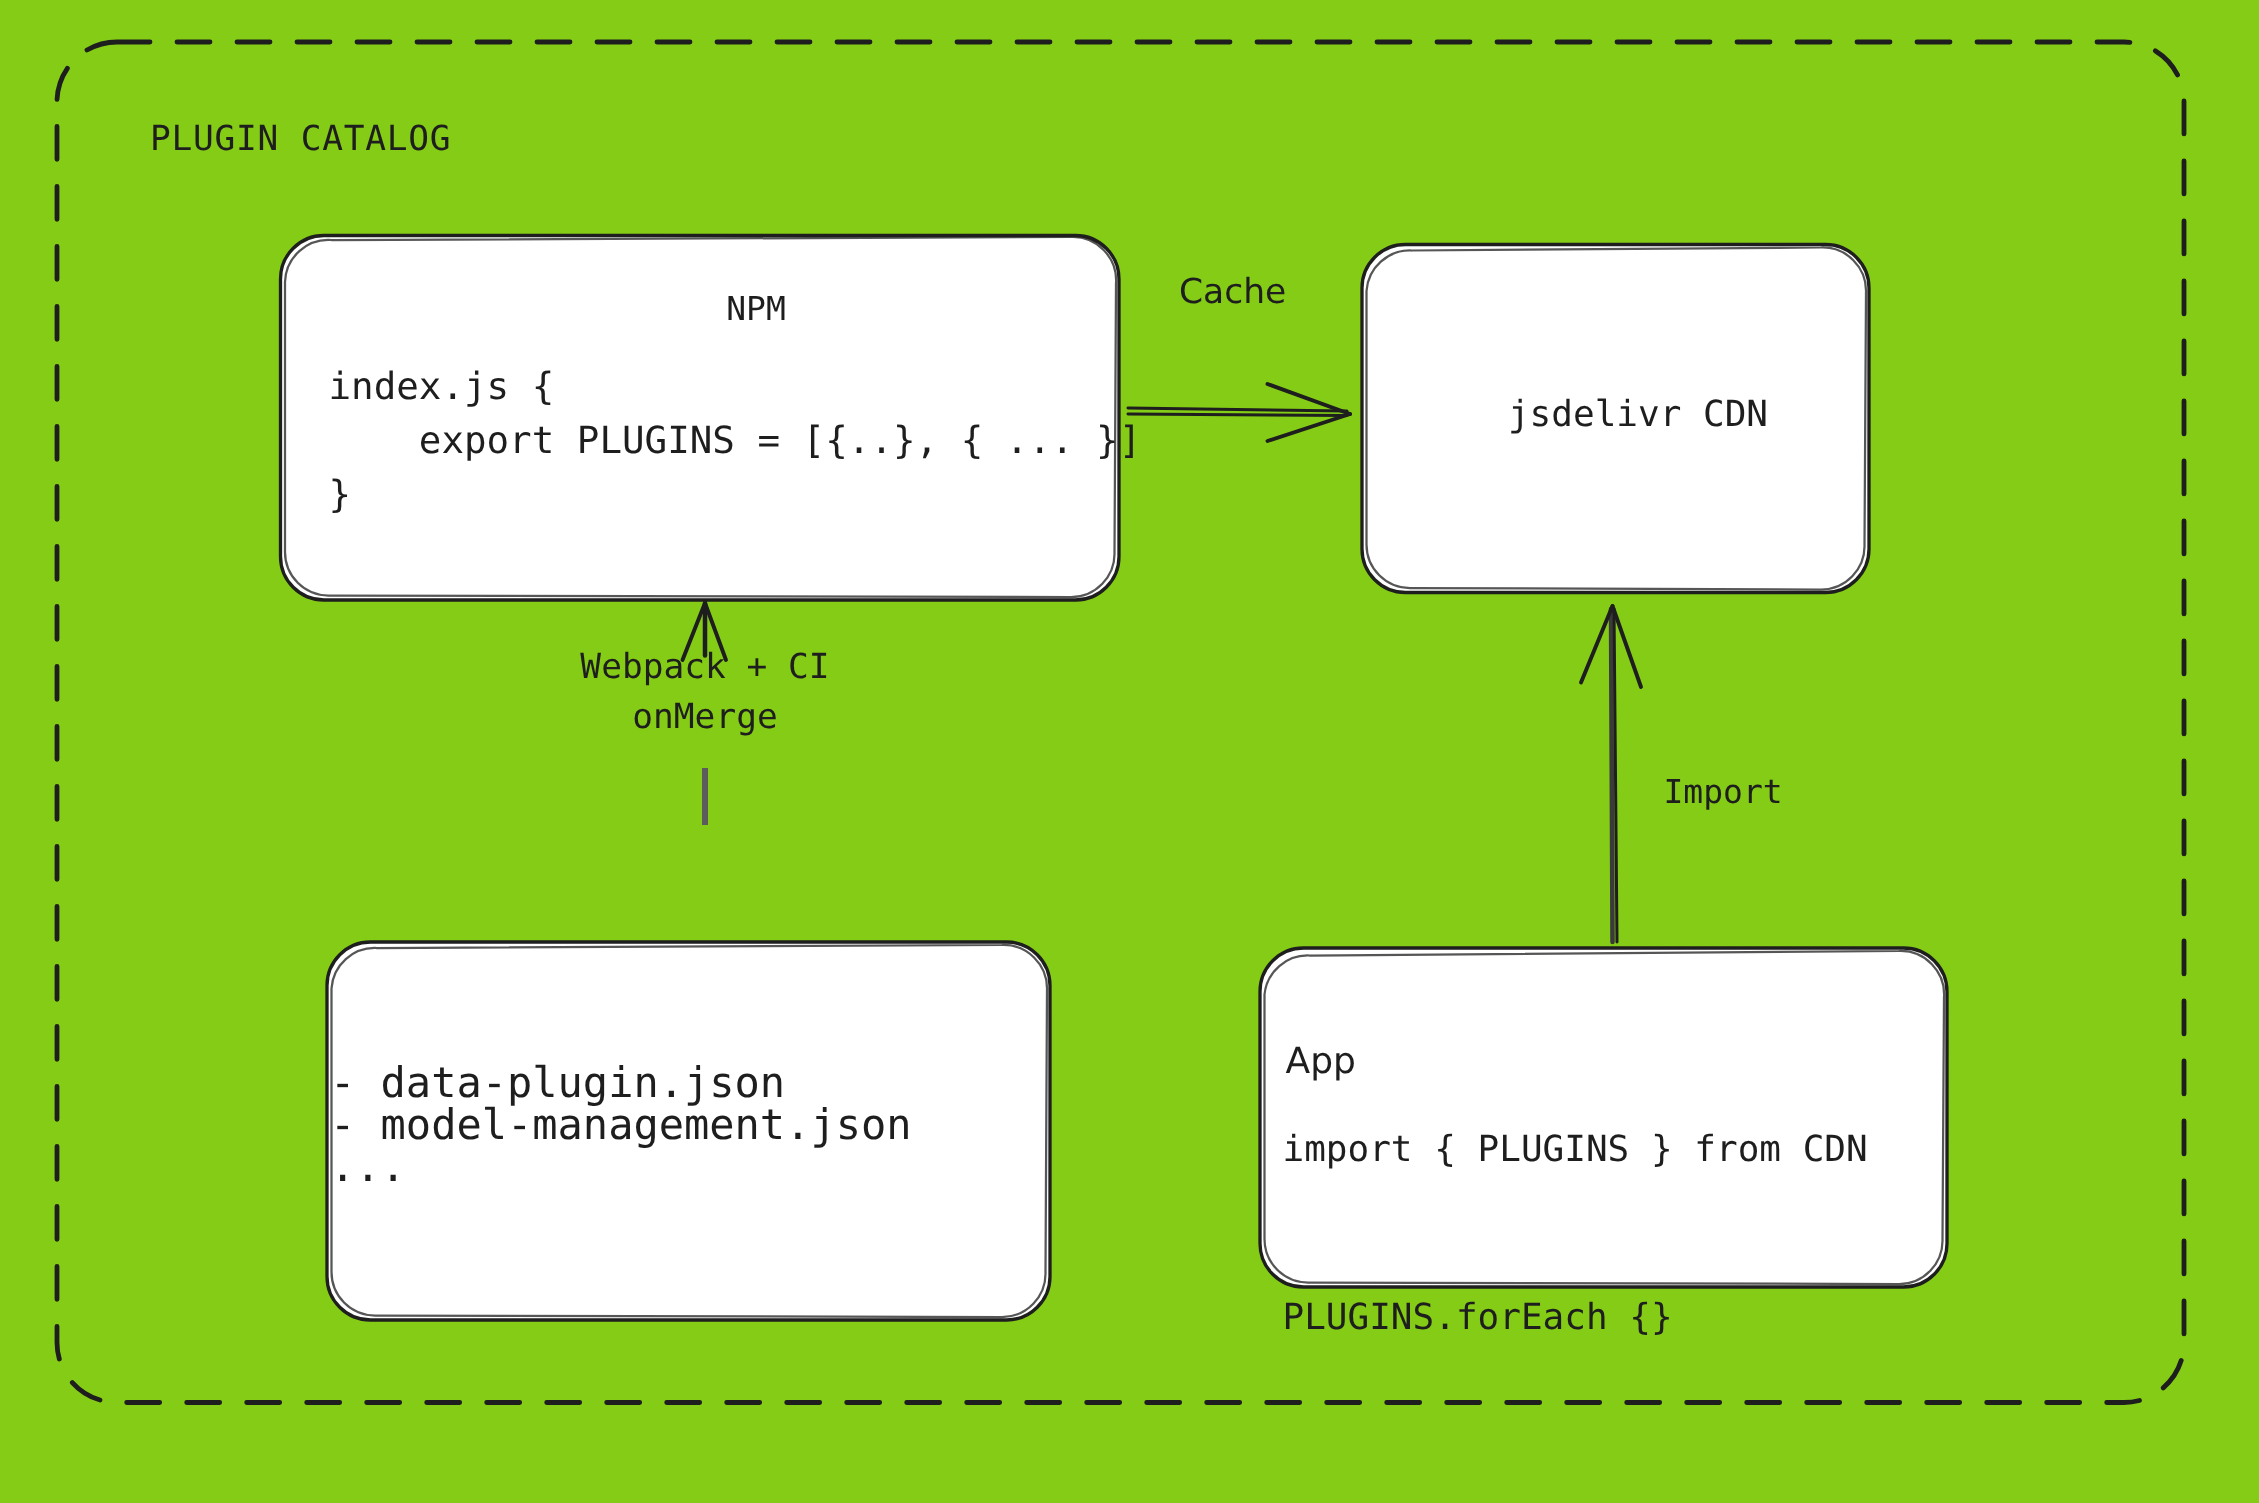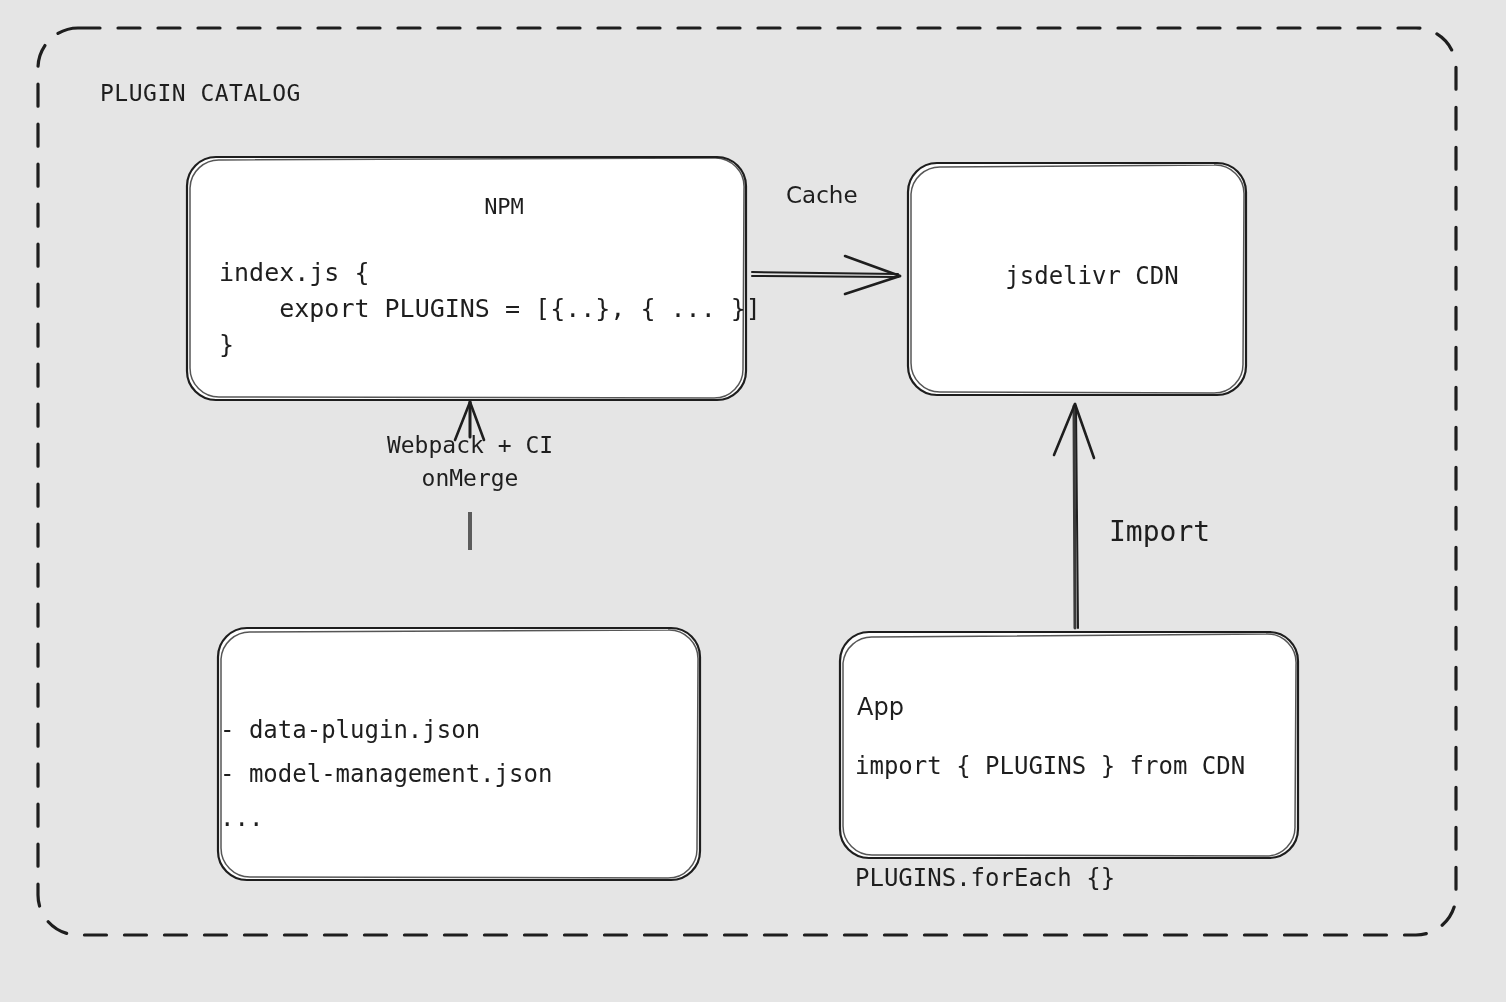--- a/index.html
+++ b/index.html
@@ -4,21 +4,21 @@
 <style>
   html, body {
     margin: 0;
     padding: 0;
     background: #ffffff;
   }
   #canvas {
     position: relative;
     width: 1506px;
     height: 1002px;
-    background: #e5e5e5;
+    background: #84cc16;
     overflow: hidden;
     font-family: "DejaVu Sans Mono", monospace;
   }
   svg.layer {
     position: absolute;
     left: 0;
     top: 0;
     width: 1506px;
     height: 1002px;
     pointer-events: none;
@@ -40,21 +40,21 @@
     font-size: 23px;
     letter-spacing: 0.5px;
   }
   #npm-title {
     left: 188px; top: 196px;
     width: 632px;
     text-align: center;
     font-size: 22px;
   }
   #npm-code {
-    left: 219px; top: 255px;
+    left: 219px; top: 240px;
     font-size: 25px;
     line-height: 36px;
   }
   #cdn-title {
     left: 908px; top: 264px;
     width: 368px;
     text-align: center;
     font-size: 24px;
   }
   #cache-label {
@@ -67,36 +67,36 @@
     text-align: center;
     font-size: 23px;
     line-height: 33px;
   }
   #repo-label {
     left: 288px; top: 568px;
     font-size: 24px;
   }
   #repo-body {
     left: 220px; top: 708px;
-    font-size: 24px;
-    line-height: 44px;
+    font-size: 28px;
+    line-height: 28px;
   }
   #app-title {
     left: 857px; top: 695px;
     font-size: 24px;
     text-align: right;
   }
   #app-code {
     left: 855px; top: 738px;
     font-size: 24px;
     line-height: 56px;
   }
   #import-label {
     left: 1109px; top: 518px;
-    font-size: 28px;
+    font-size: 22px;
   }
 </style>
 </head>
 <body>
 
 <div id="canvas">
 
   <svg class="layer" viewBox="0 0 1506 1002">
 
     <g>

